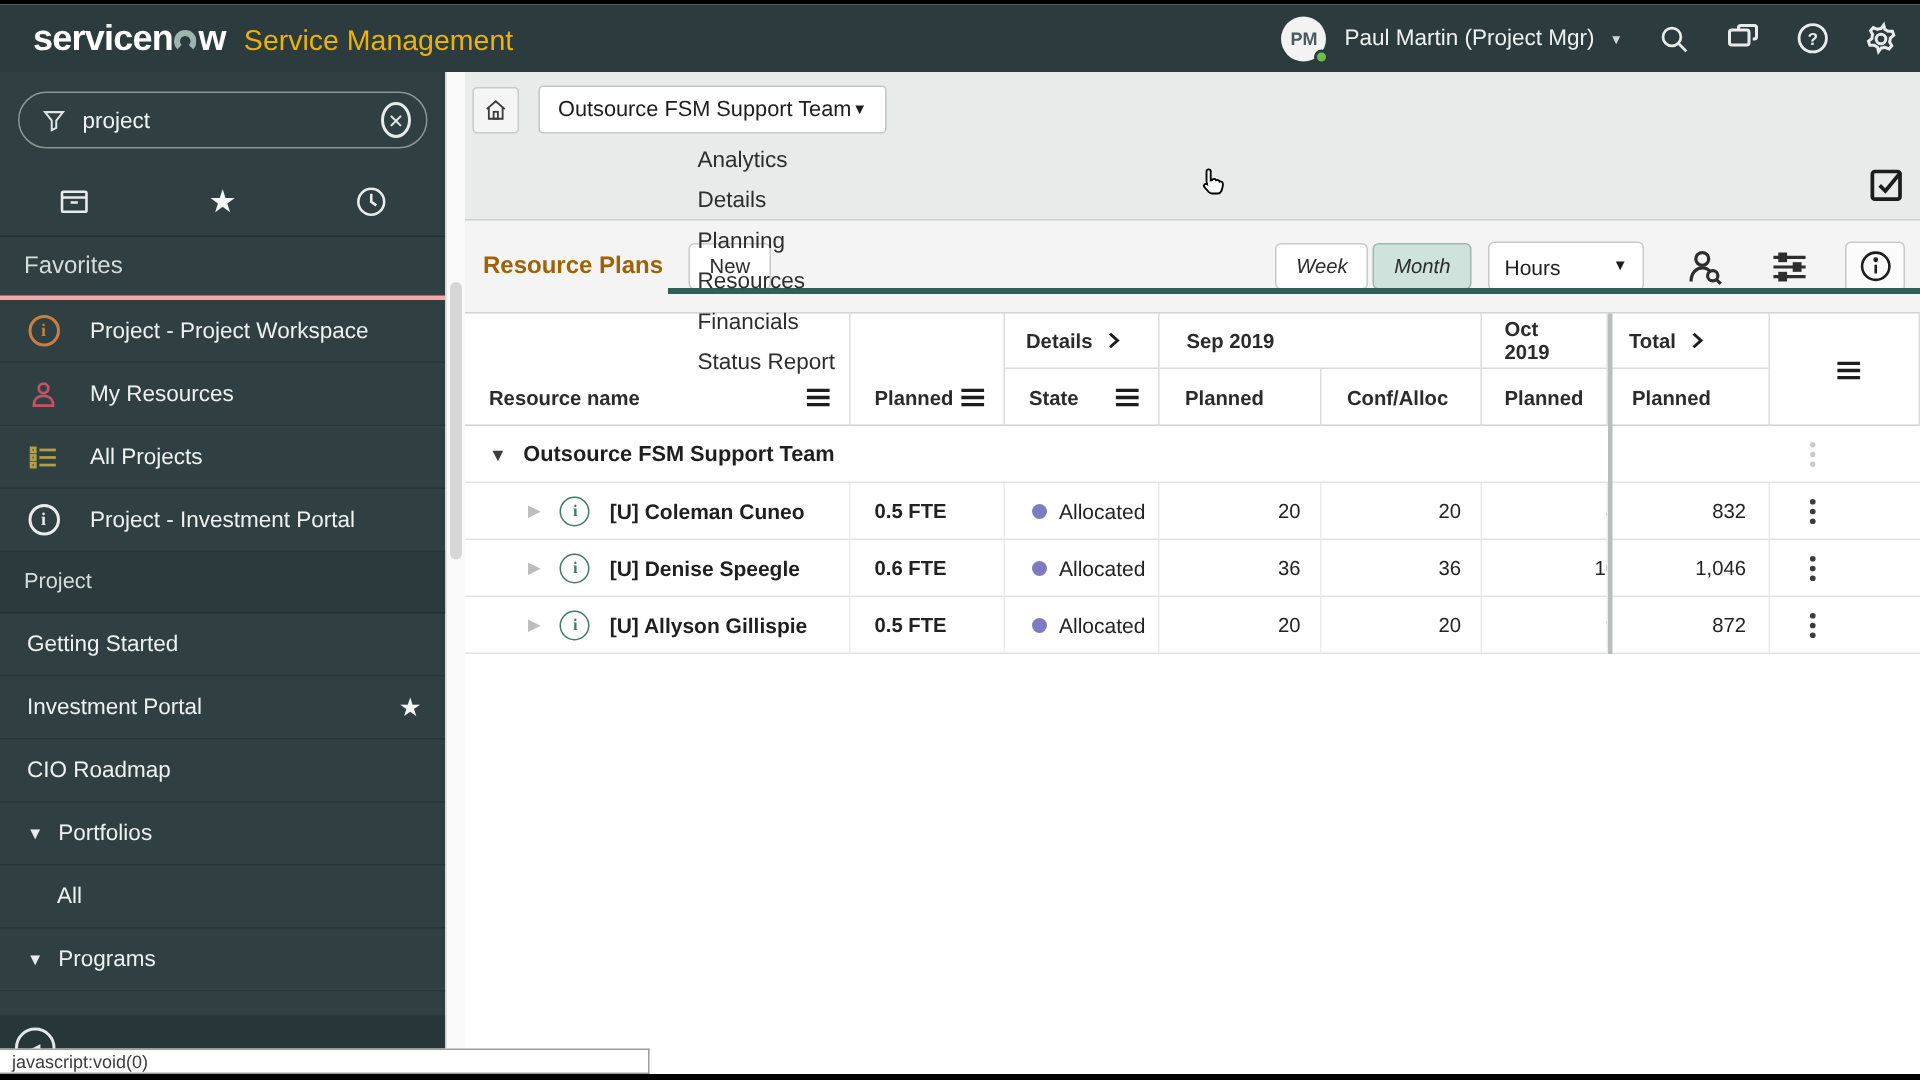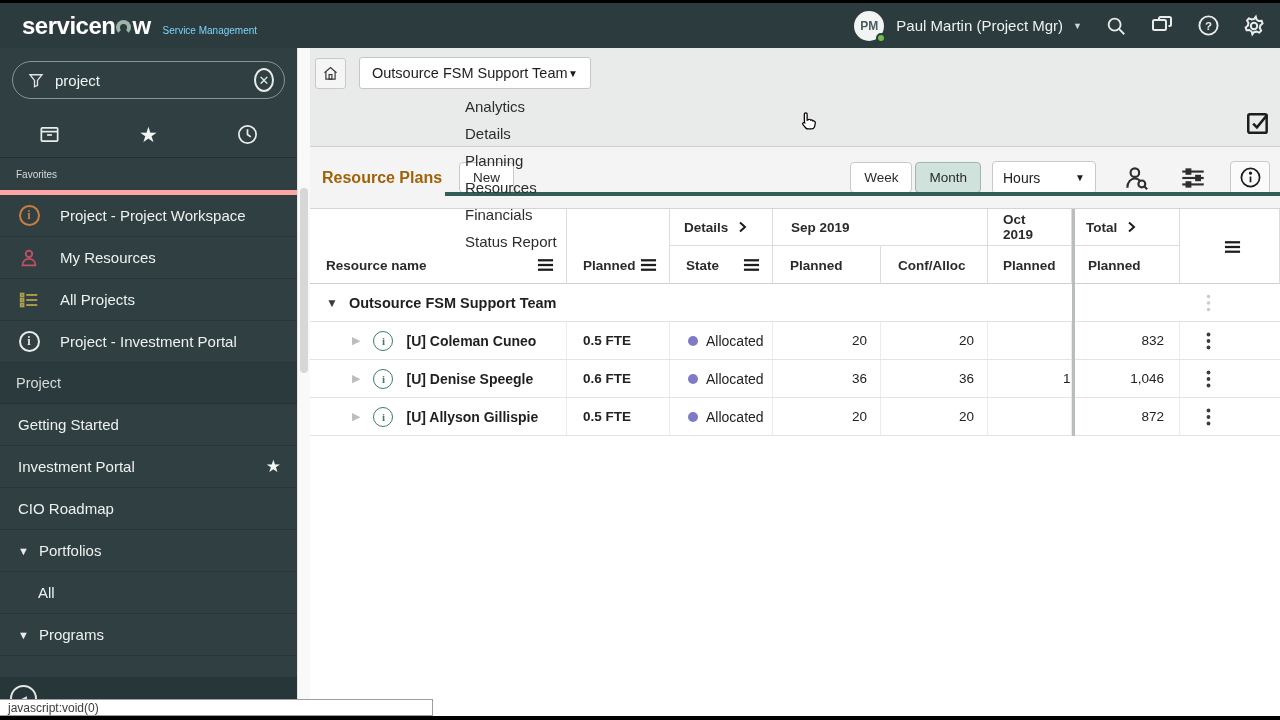--- a/index.html
+++ b/index.html
@@ -10,21 +10,21 @@
   .bar-black-top { position:absolute; left:0; top:0; width:100%; height:3px; background:#000; }
   .bar-black-bottom { position:absolute; left:0; top:716px; width:100%; height:4px; background:#000; }
 
   
   .topbar { position:absolute; left:0; top:3px; width:100%; height:45px; background:#2c3b3d;
             display:flex; align-items:center; padding:0 14px 0 22px; }
   .logo { display:flex; align-items:baseline; cursor:pointer; }
   .logo-main { color:#fff; font-weight:bold; font-size:24px; letter-spacing:-0.5px; display:flex; align-items:center; }
   .logo-o { display:inline-block; width:15px; height:15px; border:4px solid #9db5ad; border-radius:50%;
             border-bottom-color:transparent; margin:0 1px; position:relative; top:2px; }
-  .logo-product { color:#7dd3fc; font-size:10px; margin-left:12px; }
+  .logo-product { color:#eab308; font-size:19px; margin-left:12px; }
   .topbar-right { margin-left:auto; display:flex; align-items:center; gap:22px; }
   .avatar-wrap { position:relative; width:30px; height:30px; }
   .avatar { width:30px; height:30px; border-radius:50%; background:#f2f3f3; color:#4b5a5c; font-size:12px;
             font-weight:bold; display:flex; align-items:center; justify-content:center; }
   .presence { position:absolute; right:-2px; bottom:-2px; width:10px; height:10px; border-radius:50%;
               background:#6fbf4b; border:2px solid #2c3b3d; }
   .user-name { color:#eef1f0; font-size:15px; margin-left:-10px; }
   .user-caret { color:#cfd6d4; font-size:9px; margin-left:-12px; }
   .tb-icon { width:24px; height:24px; display:flex; align-items:center; justify-content:center; cursor:pointer; }
   .tb-icon svg { stroke:#e9eceb; fill:none; stroke-width:2; }
@@ -36,21 +36,21 @@
                 padding:0 10px 0 14px; background:transparent; }
   .nav-filter svg { flex:0 0 auto; }
   .nav-filter input { flex:1; background:transparent; border:none; outline:none; color:#f2f4f3; font-size:15px;
                       margin-left:10px; font-family:"Liberation Sans", sans-serif; }
   .nav-filter-clear { width:24px; height:24px; border:2px solid #e6eae9; border-radius:50%; color:#e6eae9;
                       display:flex; align-items:center; justify-content:center; font-size:13px; cursor:pointer; }
   .nav-tabs { display:flex; height:47px; border-bottom:1px solid #243133; }
   .nav-tab { flex:1; display:flex; align-items:center; justify-content:center; cursor:pointer; }
   .nav-tab svg { stroke:#e9eceb; fill:none; stroke-width:1.8; }
   .nav-tab .star-glyph { color:#f4f6f5; font-size:21px; line-height:1; }
-  .side-section-label { font-size:10px; color:#d6dcda; padding:11px 16px 10px 16px; border-bottom:5px solid #fca5a5; }
+  .side-section-label { font-size:16px; color:#d6dcda; padding:11px 16px 10px 16px; border-bottom:3px solid #fca5a5; }
   .side-item { display:flex; align-items:center; height:42px; padding:0 16px; border-bottom:1px solid #283638;
                font-size:15px; cursor:pointer; }
   .side-item .fav-ico { width:26px; margin-right:18px; display:flex; align-items:center; justify-content:center; }
   .info-ring { width:21px; height:21px; border-radius:50%; border:2px solid currentColor; display:flex;
                align-items:center; justify-content:center; font-size:12px; font-weight:bold;
                font-family:"Liberation Serif", serif; }
   .proj-label { padding:12px 16px; font-size:14.5px; color:#d6dcda; background:#2b3a3c;
                 border-bottom:1px solid #243133; }
   .proj-item { padding-left:18px; }
   .proj-item.indent { padding-left:38px; }
@@ -79,21 +79,21 @@
   .tab { display:flex; align-items:center; padding:0 20px; font-size:15px; color:#2d2d2d; cursor:pointer; }
   .tab.active { box-shadow:inset 0 -4px 0 0 #315f57; }
   .tasks-icon { position:absolute; right:9px; top:12px; cursor:pointer; }
   .toolbar-row { height:62px; background:#f4f4f4; border-bottom:1px solid #d4d4d4; display:flex;
                  align-items:center; padding:0 10px 0 12px; }
   .rp-title { font-size:16px; font-weight:bold; color:#a16207; }
   .btn { background:#fff; border:1px solid #c9c9c9; border-radius:4px; font-size:13.5px; color:#2b2b2b;
          padding:7px 13px; cursor:pointer; font-family:"Liberation Sans", sans-serif; }
   .new-btn { margin-left:17px; }
   .toolbar-right { margin-left:auto; display:flex; align-items:center; }
-  .seg-btn { margin-right:3px; }
+  .seg-btn { margin-right:3px;font-style:italic; }
   .seg-btn.selected { background:#cfe2db; border-color:#9fb7ae; }
   .units-dd { margin-left:8px; width:104px; height:33px; background:#fff; border:1px solid #c9c9c9;
               border-radius:4px; display:flex; align-items:center; padding:0 10px; font-size:14px; color:#1d1d1d;
               cursor:pointer; }
   .units-dd .dd-caret { margin-left:auto; font-size:10px; }
   .tool-icon { margin-left:26px; cursor:pointer; display:flex; align-items:center; }
   .tool-icon svg { stroke:#2e2e2e; fill:none; stroke-width:2; }
   .info-btn { margin-left:22px; width:40px; height:34px; background:#fbfbfb; border:1px solid #c9c9c9;
               border-radius:4px; display:flex; align-items:center; justify-content:center; cursor:pointer; }
 

